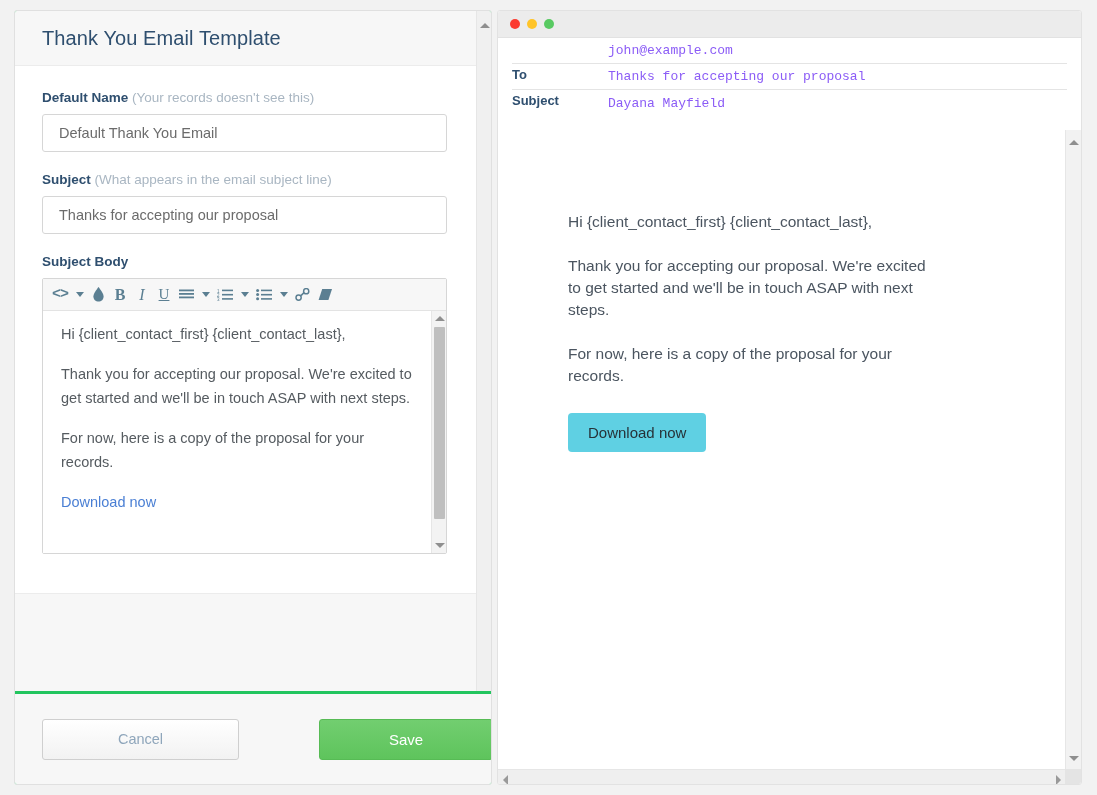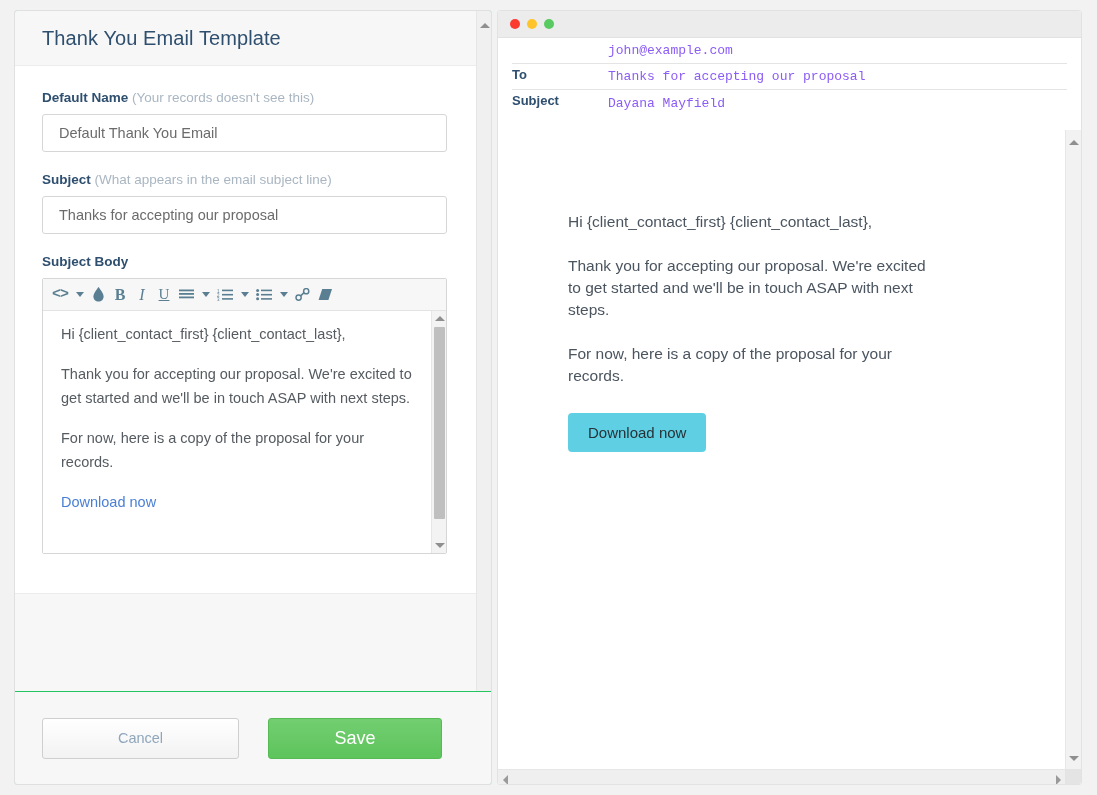--- a/index.html
+++ b/index.html
@@ -187,43 +187,44 @@
     right: 0; bottom: 15px;
     width: 15px; height: 15px;
     background: #e4e4e4;
   }
 
   .panel-footer {
     position: absolute;
     left: 0; bottom: 0;
     width: 478px; height: 93px;
     background: #f7f7f7;
-    border-top: 1px solid #22c55e;
+    border-top: 3px solid #22c55e;
     display: flex;
     align-items: center;
     padding-left: 27px;
     gap: 29px;
+    justify-content: space-between;
   }
   .btn-cancel {
     width: 197px; height: 41px;
     background: linear-gradient(#ffffff, #f2f2f2);
     border: 1px solid #cfcfcf;
     border-radius: 3px;
     color: #8fa6bb;
     font-size: 14.5px;
     font-family: "Liberation Sans", sans-serif;
     cursor: pointer;
   }
   .btn-save {
     width: 174px; height: 41px;
     background: linear-gradient(#72ce70, #5ec45c);
     border: 1px solid #57bb55;
     border-radius: 3px;
     color: #ffffff;
-    font-size: 18px;
+    font-size: 15px;
     font-family: "Liberation Sans", sans-serif;
     cursor: pointer;
   }
 
   
   #right-panel {
     position: absolute;
     left: 497px; top: 10px;
     width: 585px; height: 775px;
     background: #ffffff;

